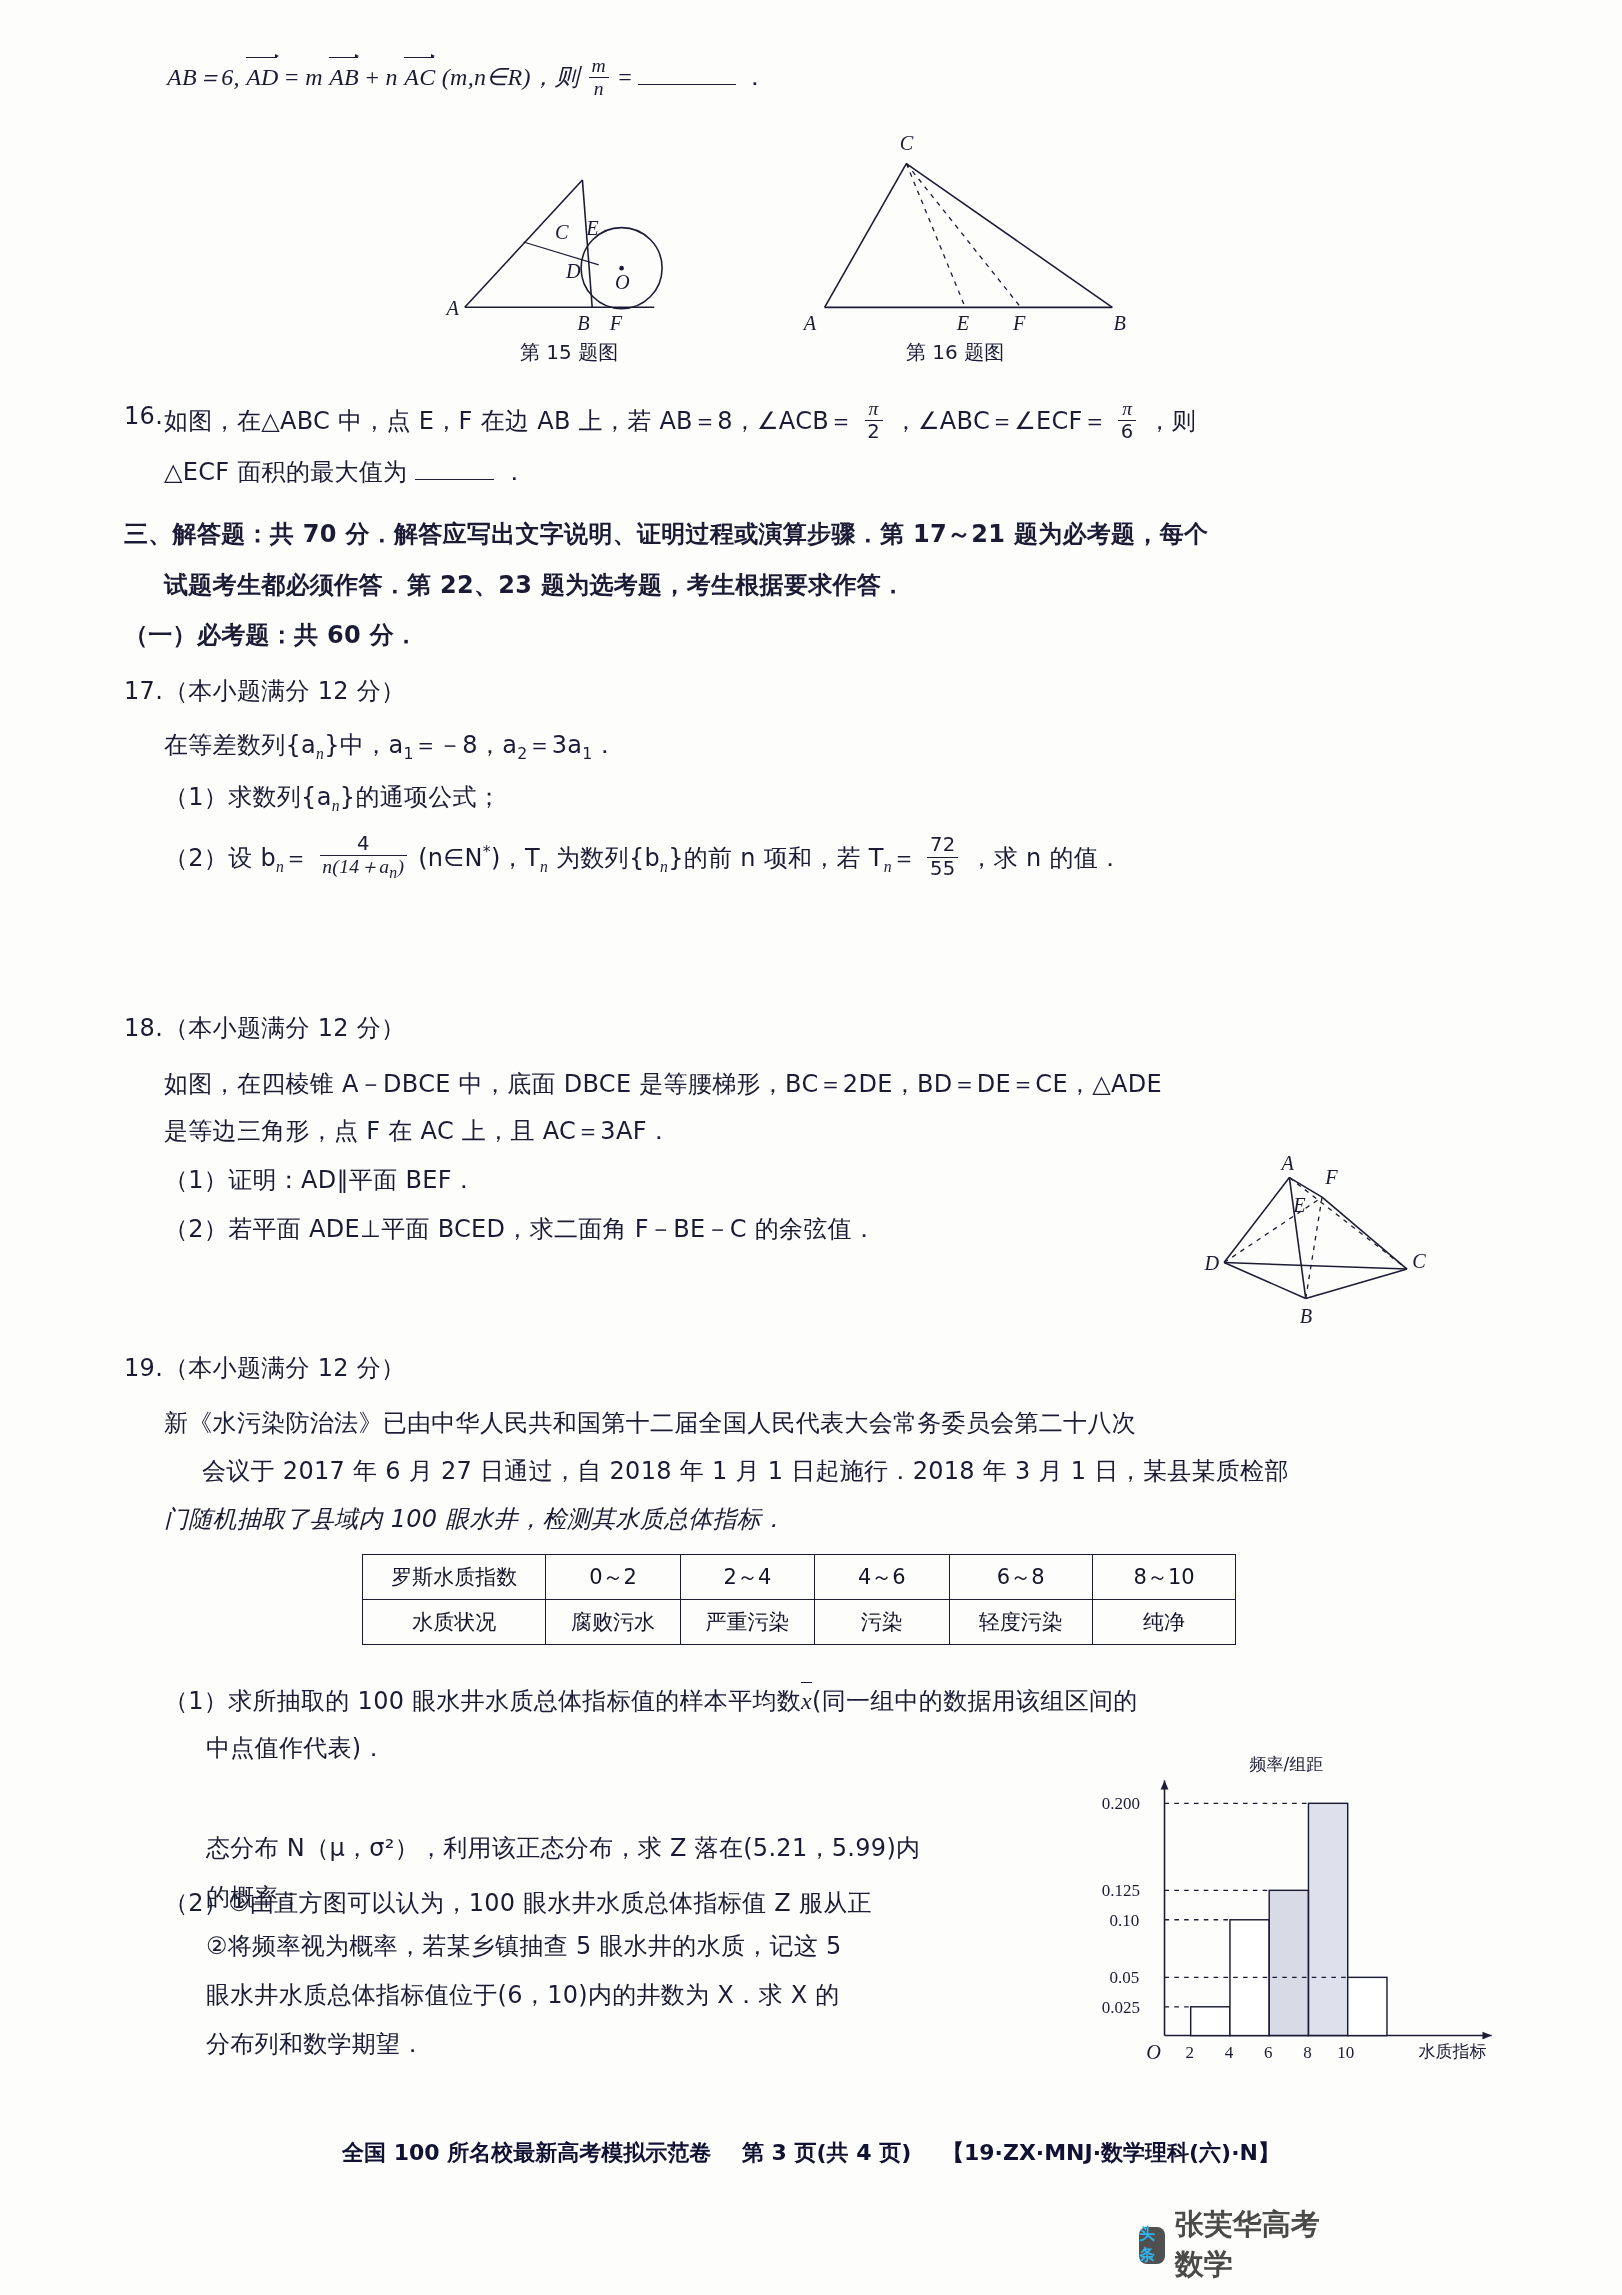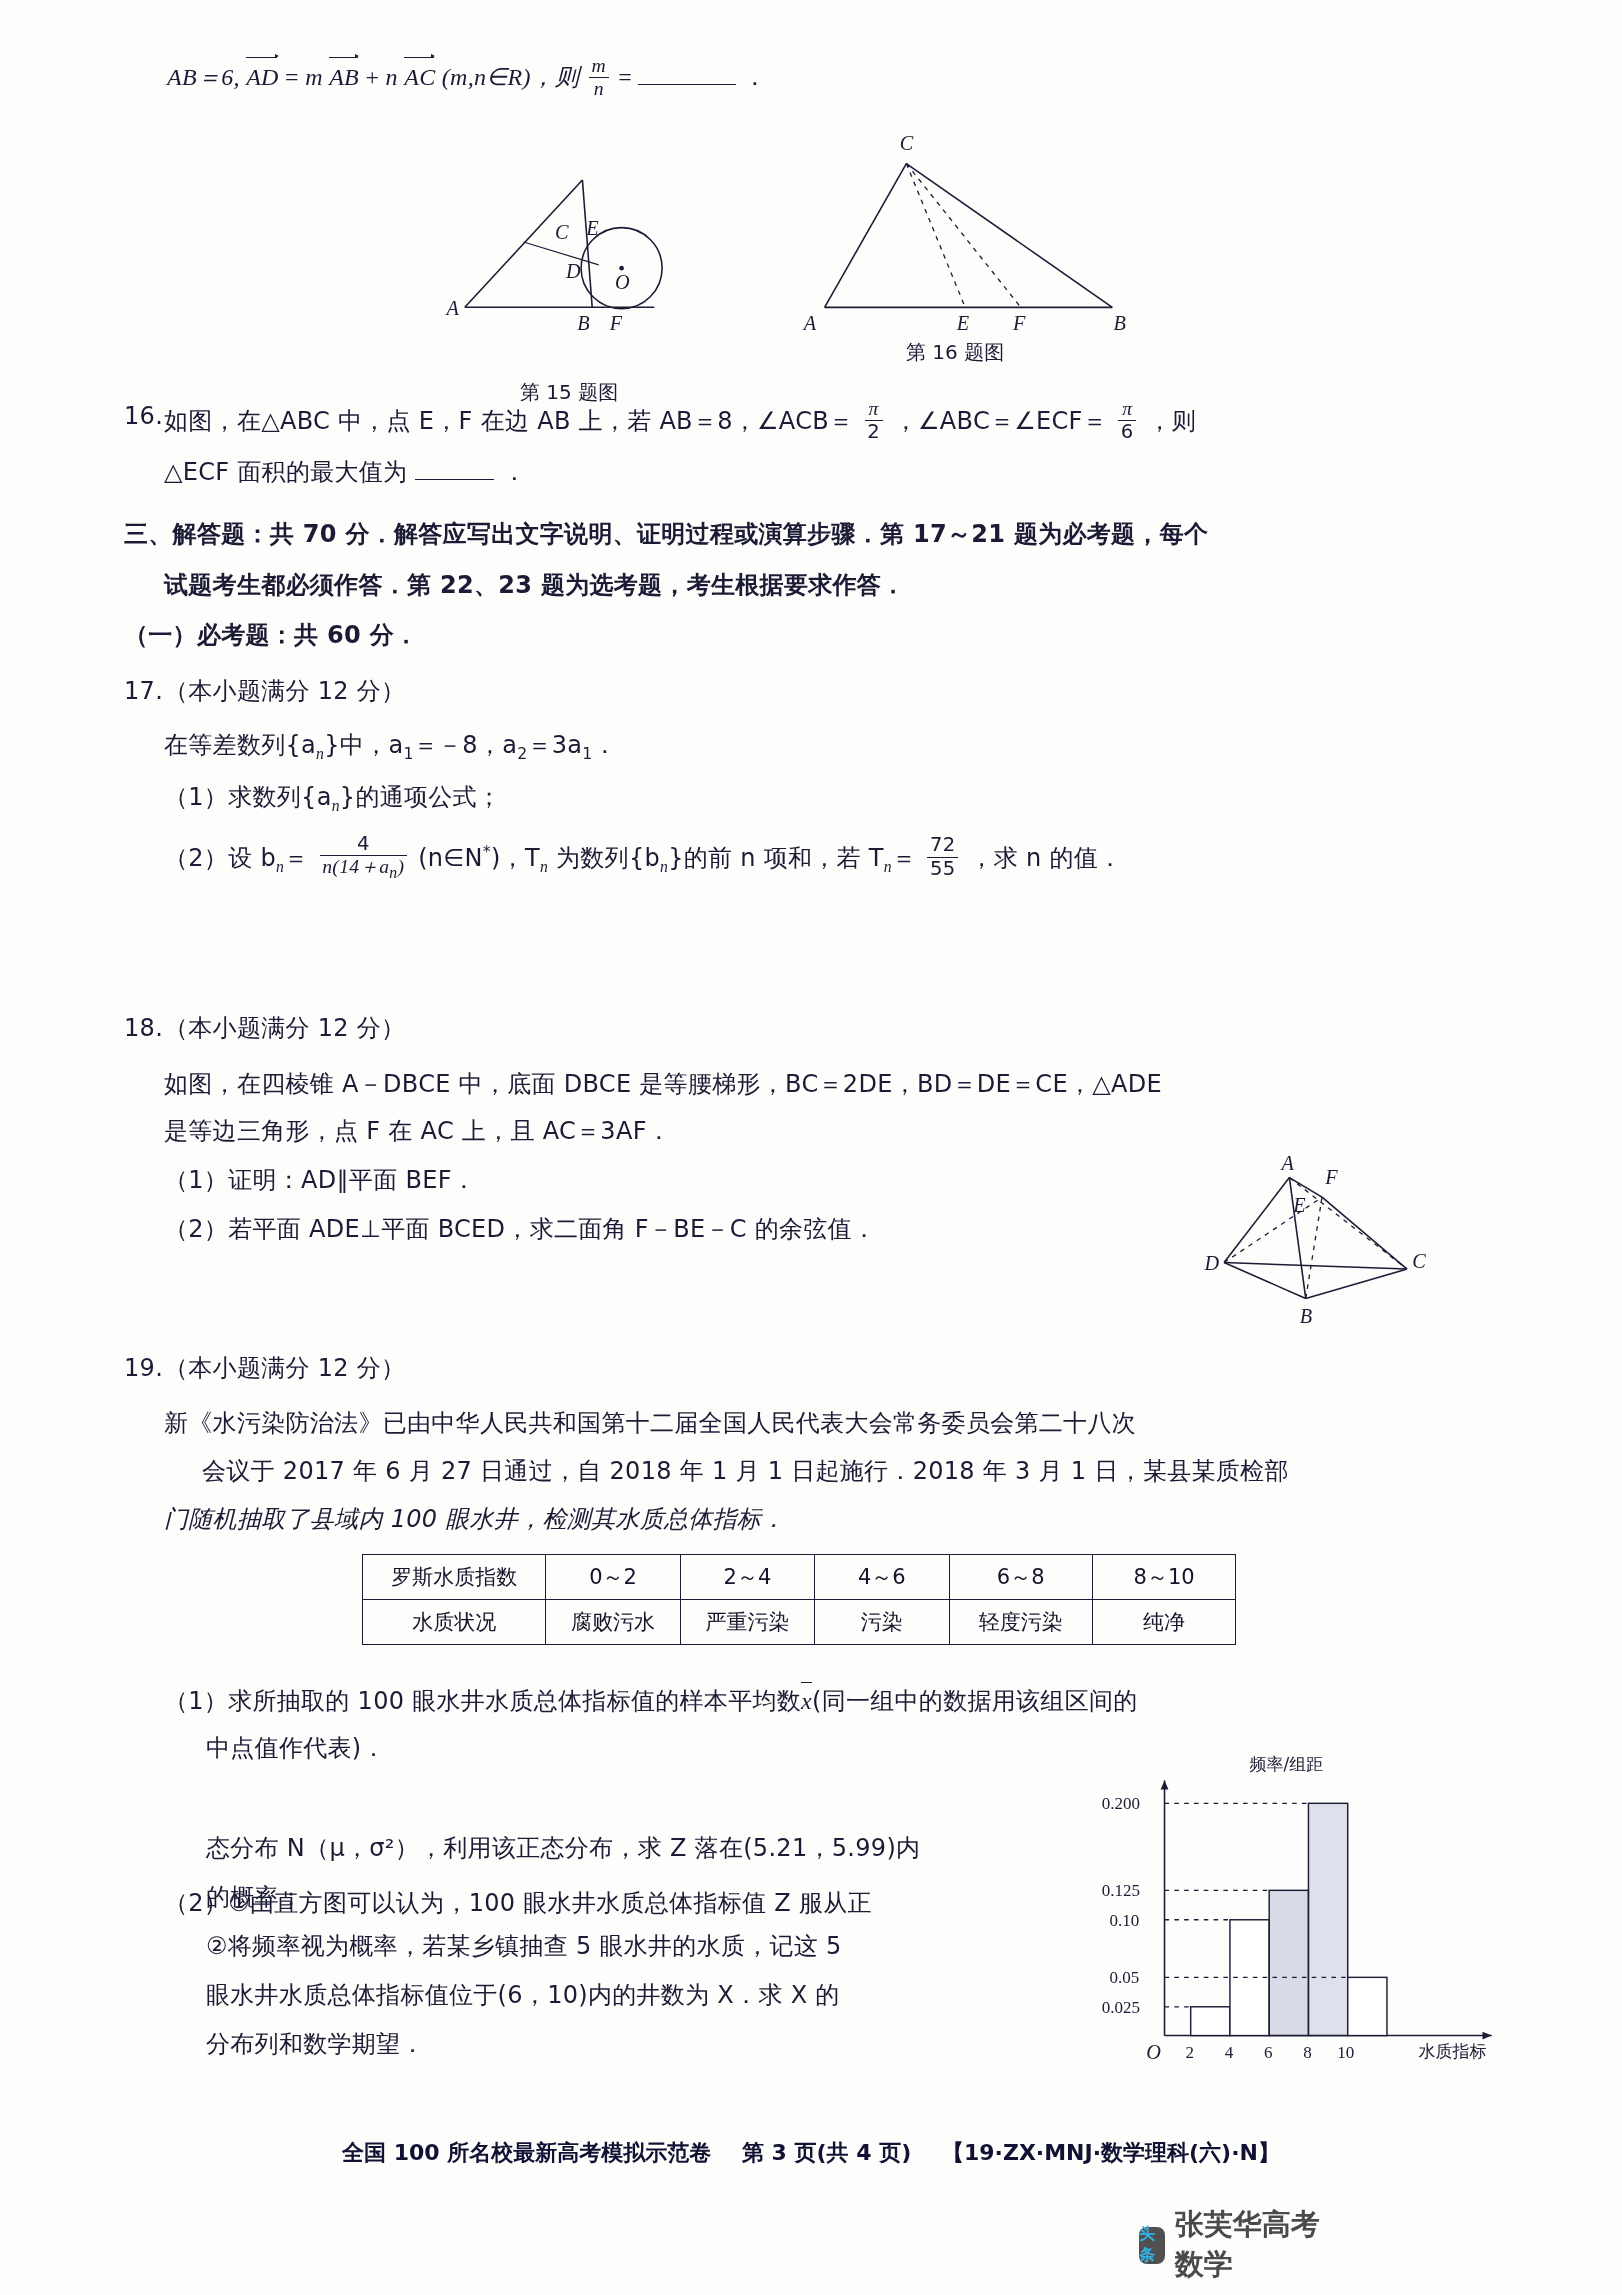--- a/index.html
+++ b/index.html
@@ -192,21 +192,21 @@
       <circle class="stroke" cx="250" cy="190" r="62"></circle>
       <circle cx="250" cy="190" r="3.5" fill="#1b1b35"></circle>
       <text class="lbl" x="148" y="145">C</text>
       <text class="lbl" x="196" y="140">E</text>
       <text class="lbl" x="165" y="205">D</text>
       <text class="lbl" x="240" y="222">O</text>
       <text class="lbl" x="-18" y="262">A</text>
       <text class="lbl" x="182" y="285">B</text>
       <text class="lbl" x="232" y="285">F</text>
     </svg>
-    <div class="fig-cap" style="left:520px; top:339px;margin-top:40px;">第 15 题图</div>
+    <div class="fig-cap" style="left:520px; top:339px;">第 15 题图</div>
 
     <svg style="position:absolute; left:805px; top:147px;" width="340" height="190" viewBox="0 0 520 290">
       <path class="stroke" d="M 30 245 L 470 245"></path>
       <path class="stroke" d="M 30 245 L 155 25"></path>
       <path class="stroke" d="M 155 25 L 470 245"></path>
       <path class="dash" d="M 155 25 L 245 245"></path>
       <path class="dash" d="M 155 25 L 330 245"></path>
       <text class="lbl" x="145" y="5">C</text>
       <text class="lbl" x="-2" y="280">A</text>
       <text class="lbl" x="232" y="280">E</text>

